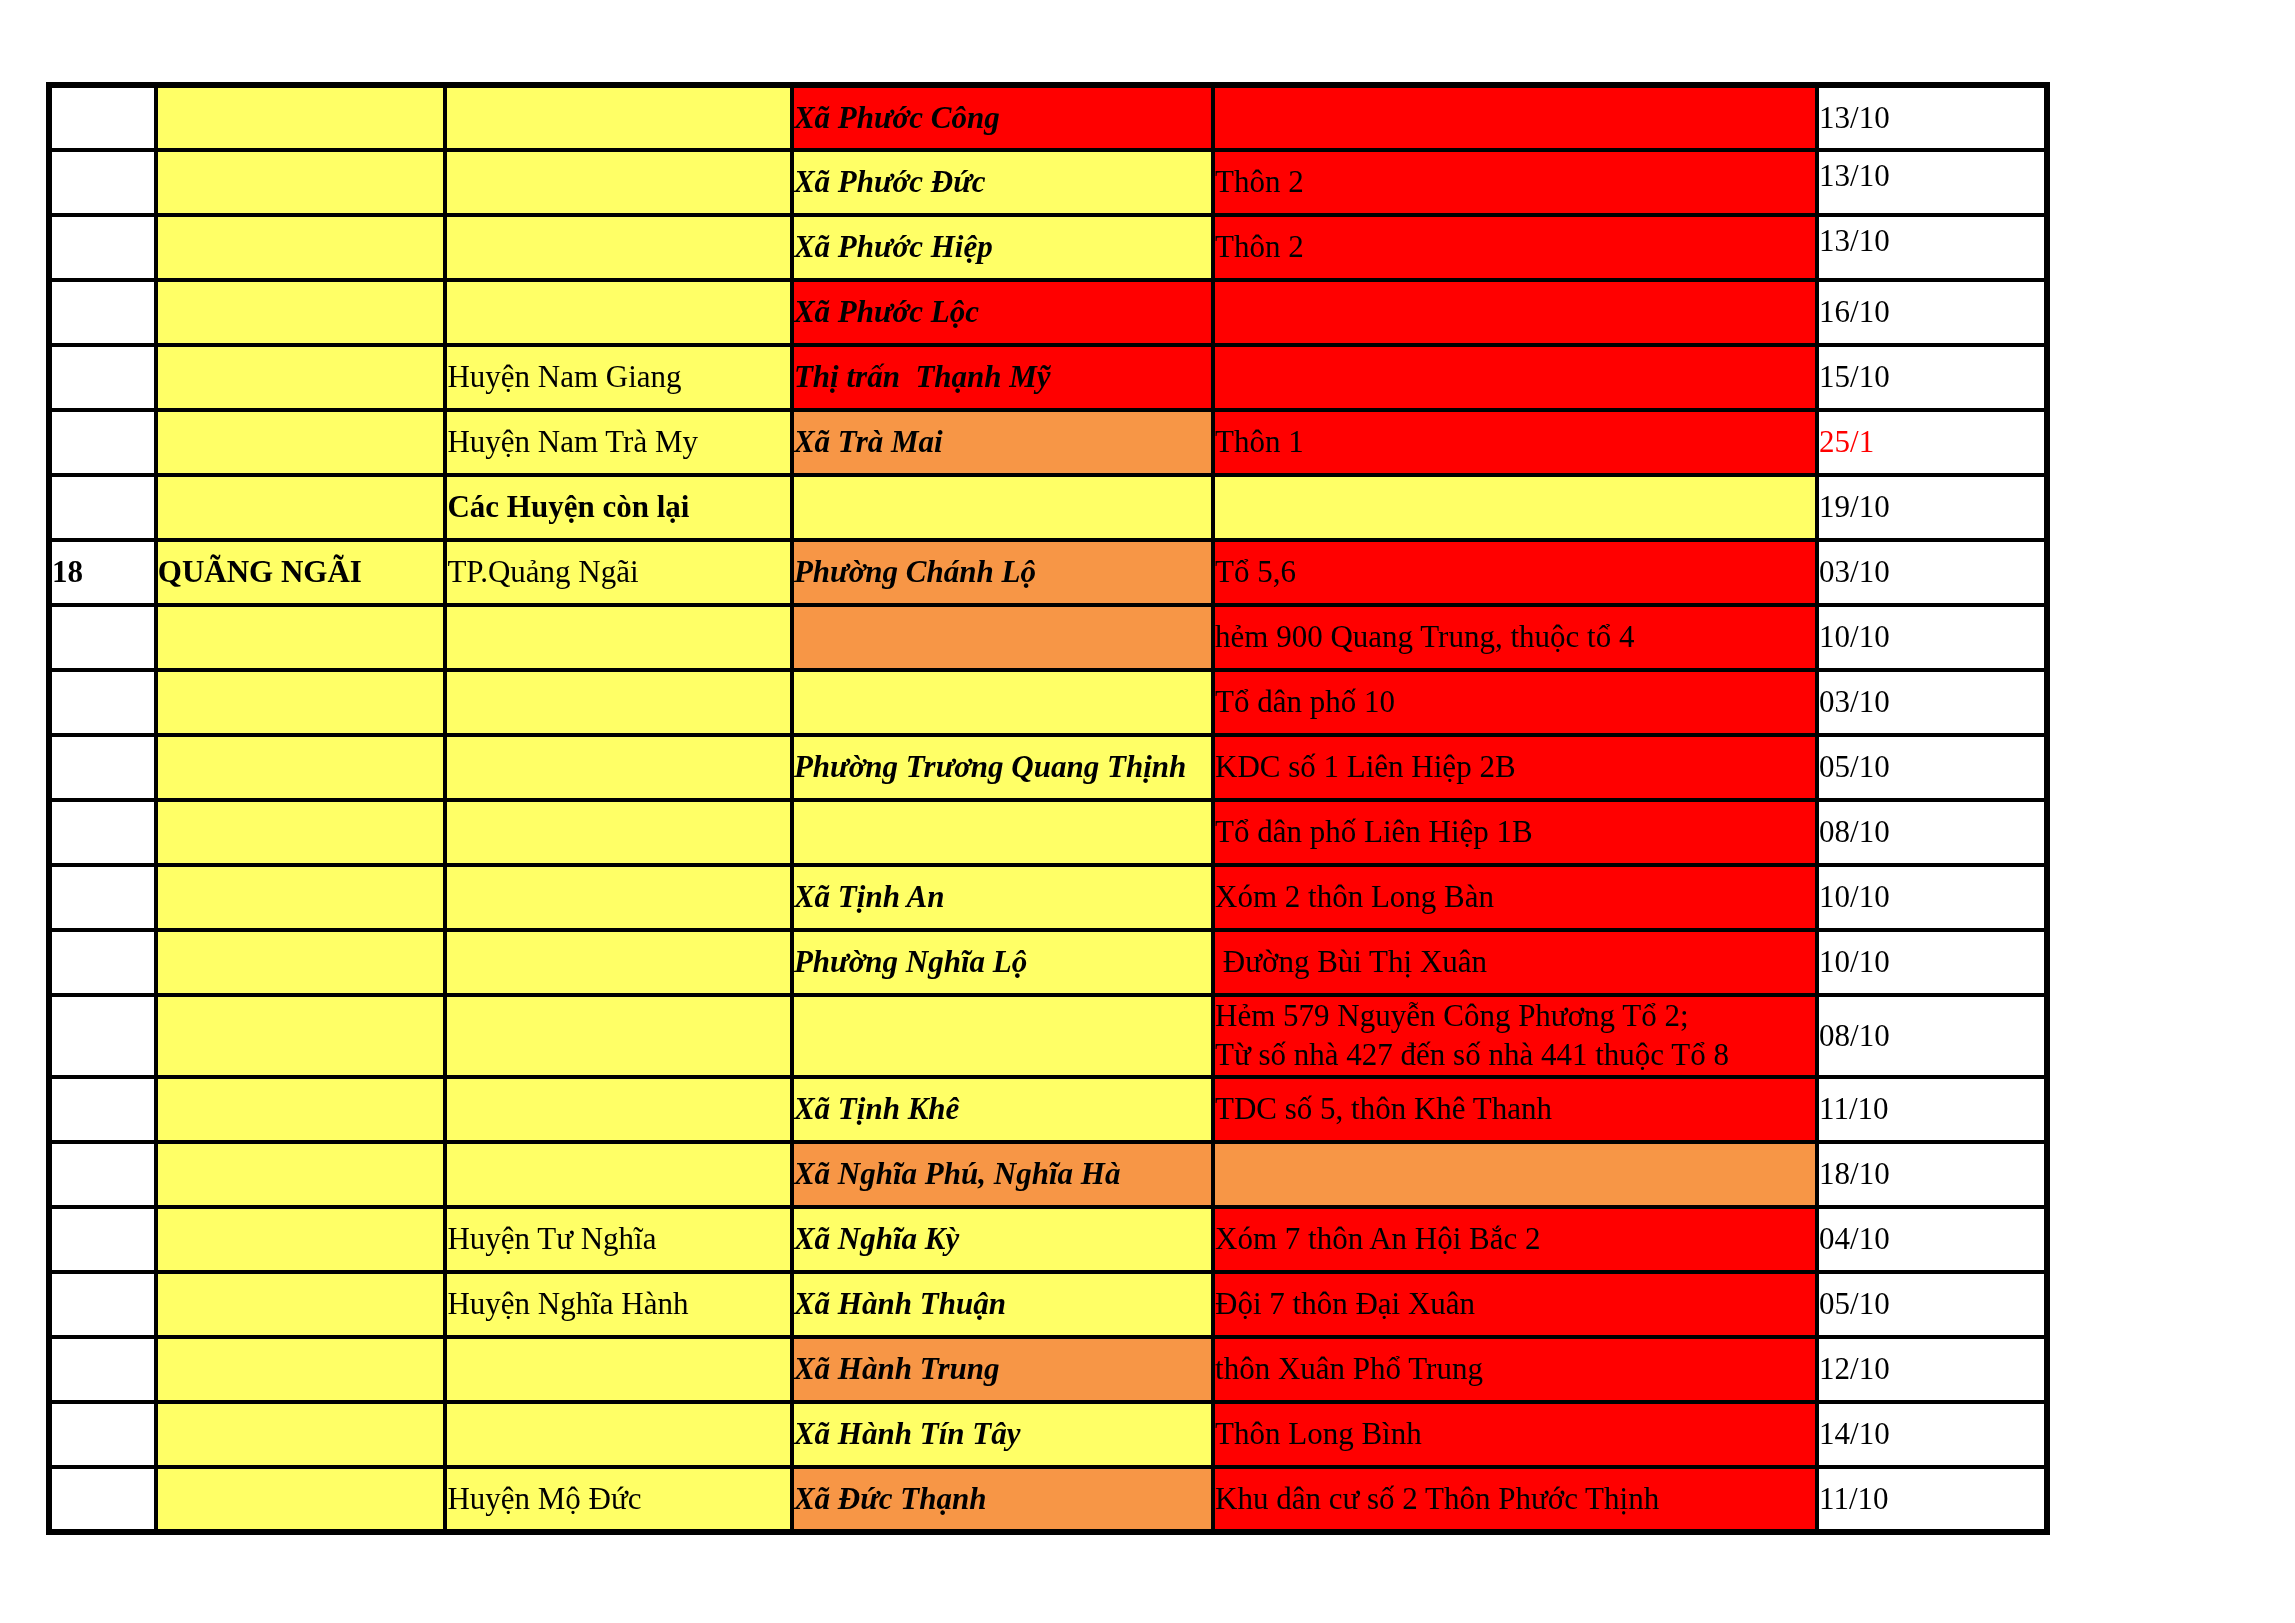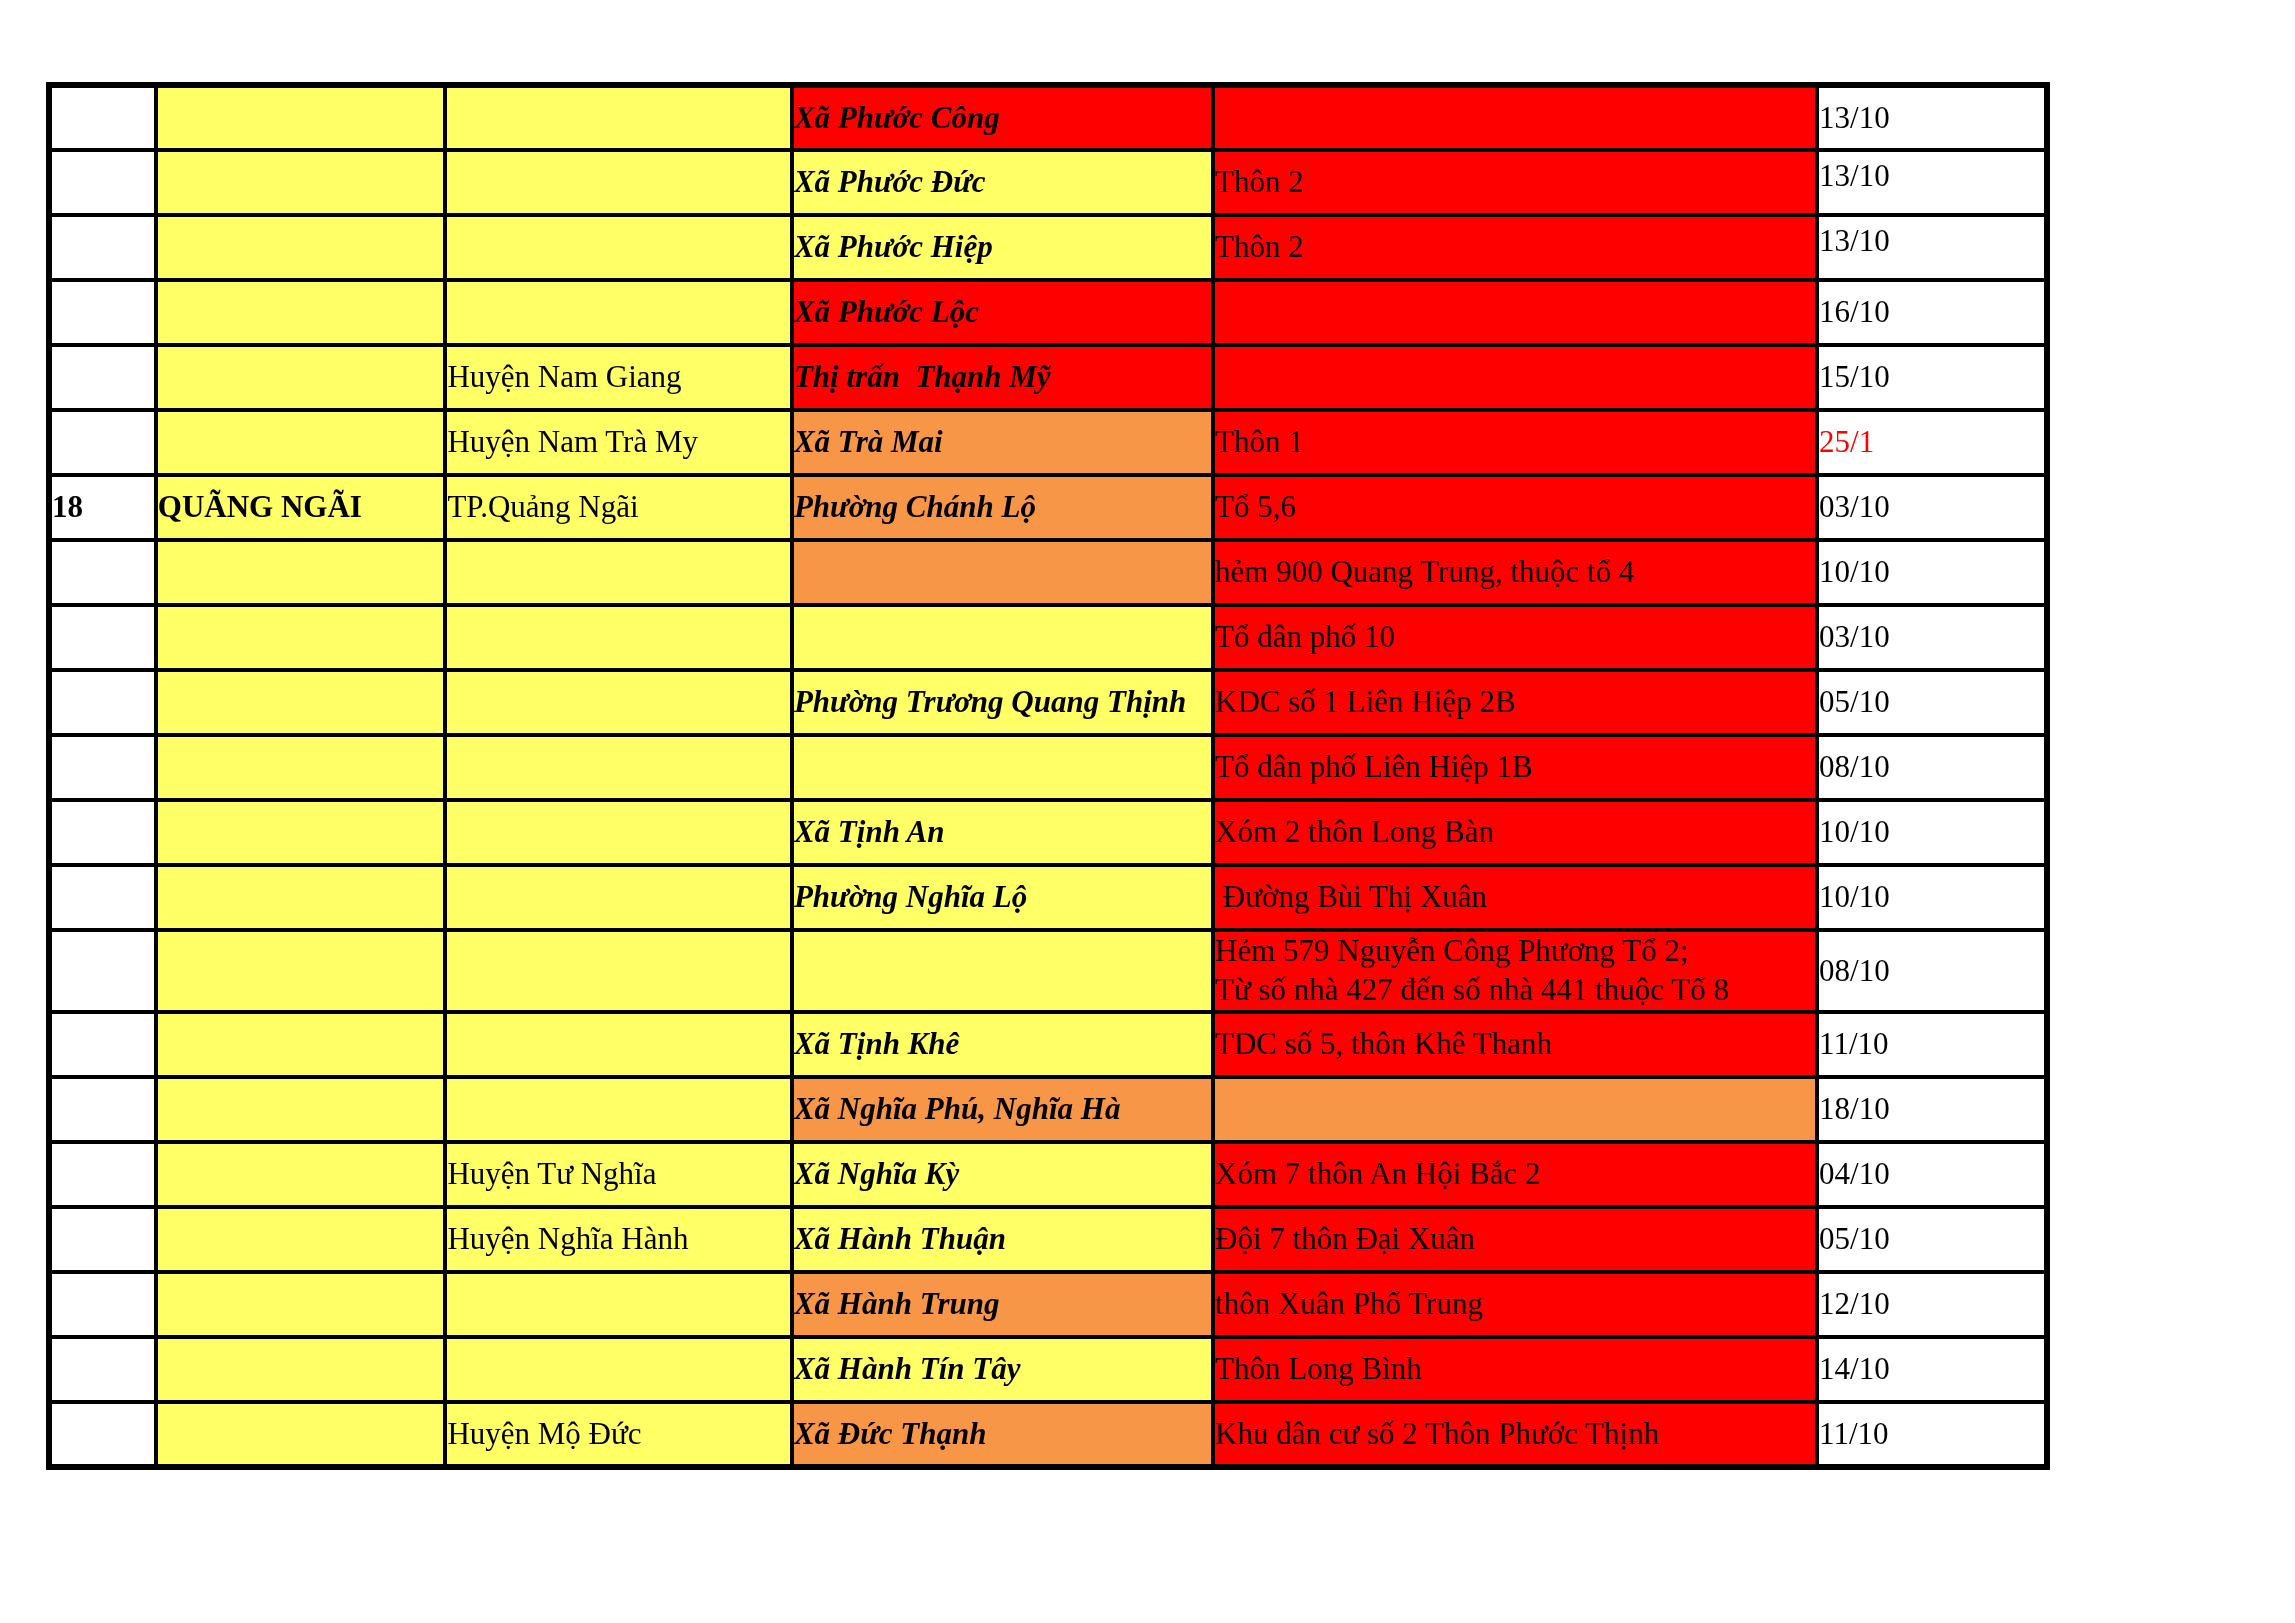--- a/index.html
+++ b/index.html
@@ -98,20 +98,28 @@
         </tr>
         <tr class="row">
           <td class="no"></td>
           <td class="prov"></td>
           <td class="dist">Huyện Nam Trà My</td>
           <td class="ward bg-orange">Xã Trà Mai</td>
           <td class="det bg-red">Thôn 1</td>
           <td class="date alert">25/1</td>
         </tr>
         <tr class="row">
+          <td class="no"></td>
+          <td class="prov"></td>
+          <td class="dist bold">Các Huyện còn lại</td>
+          <td class="ward bg-yellow"></td>
+          <td class="det bg-yellow"></td>
+          <td class="date">19/10</td>
+        </tr>
+        <tr class="row">
           <td class="no">18</td>
           <td class="prov">QUÃNG NGÃI</td>
           <td class="dist">TP.Quảng Ngãi</td>
           <td class="ward bg-orange">Phường Chánh Lộ</td>
           <td class="det bg-red">Tổ 5,6</td>
           <td class="date">03/10</td>
         </tr>
         <tr class="row">
           <td class="no"></td>
           <td class="prov"></td>

